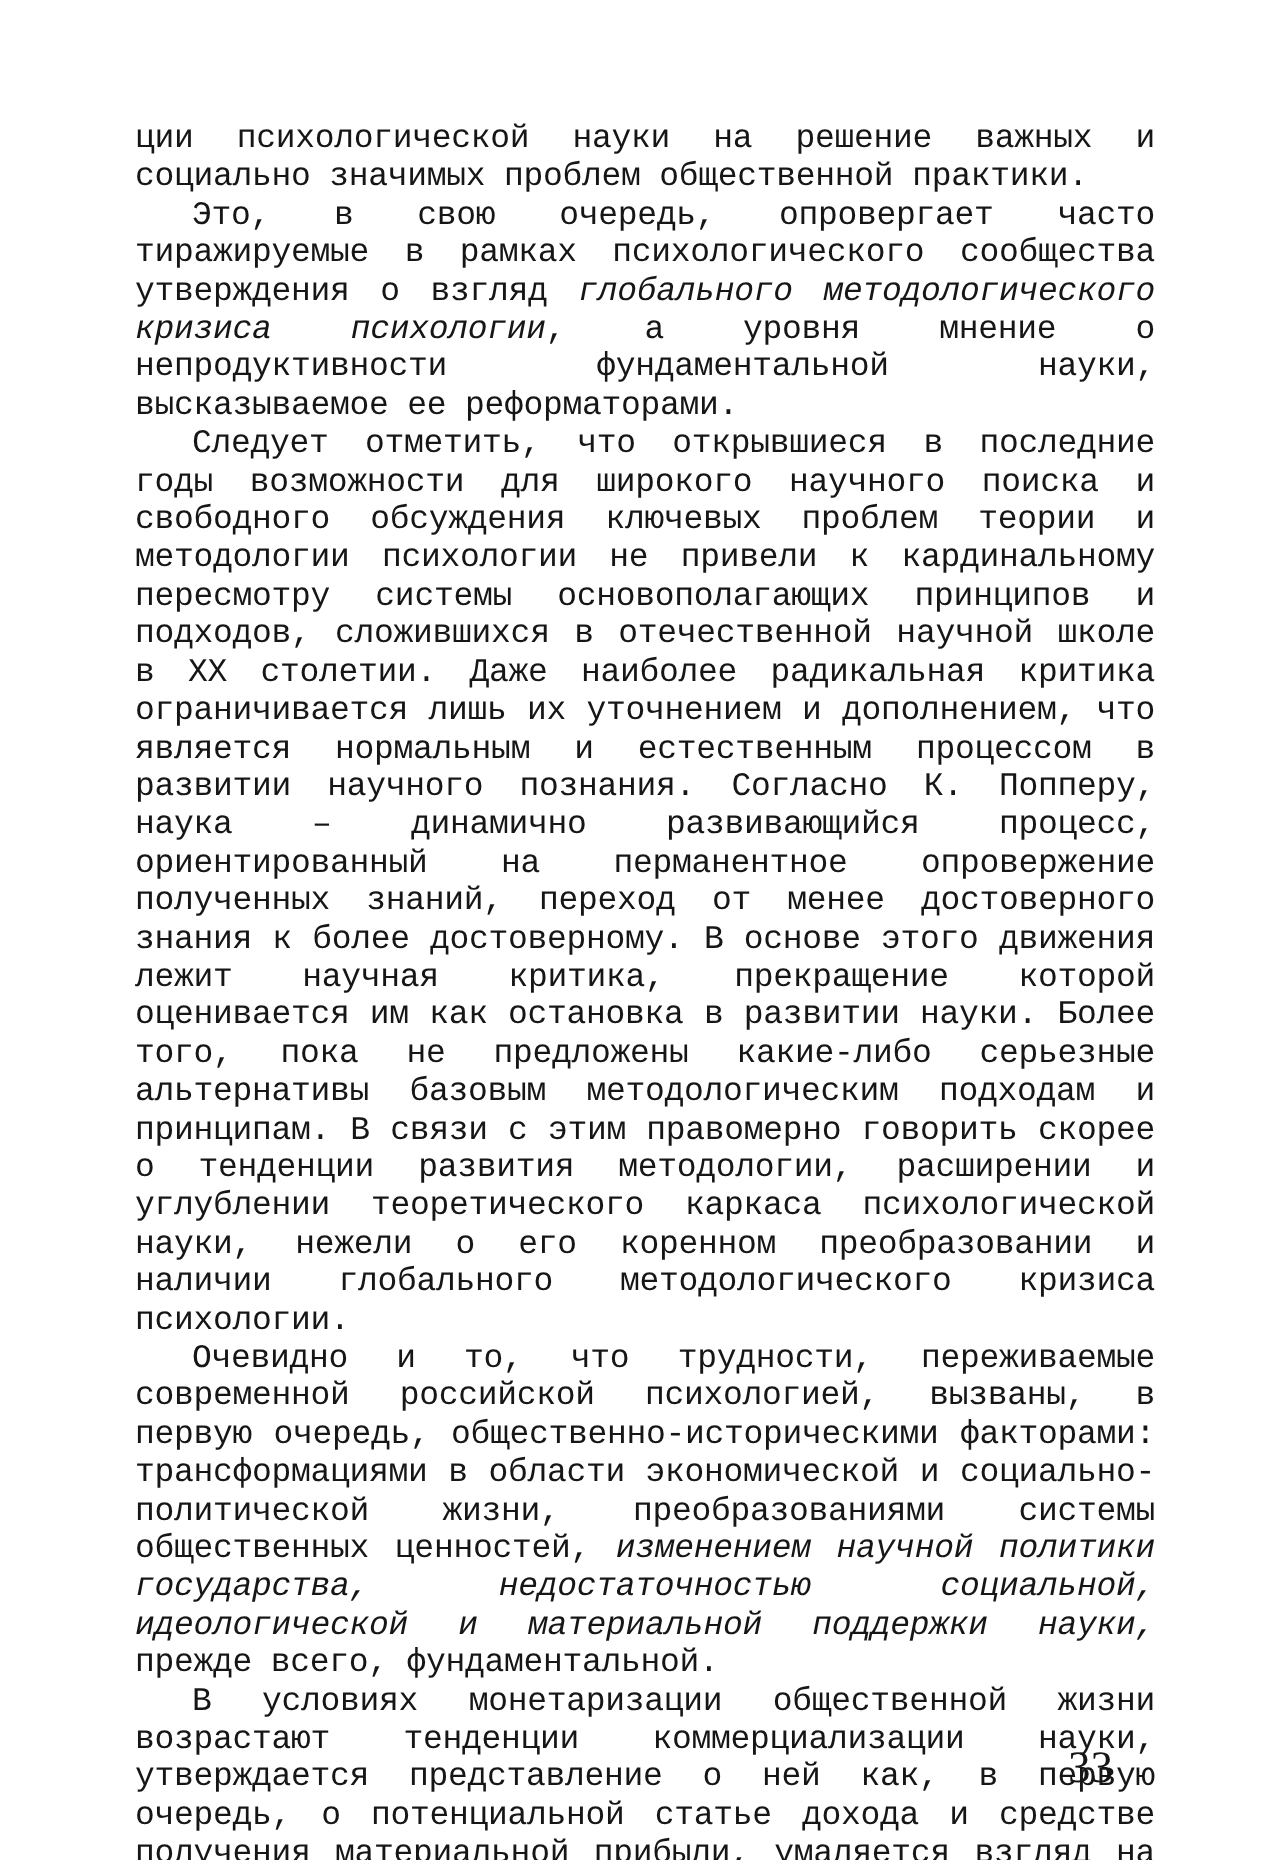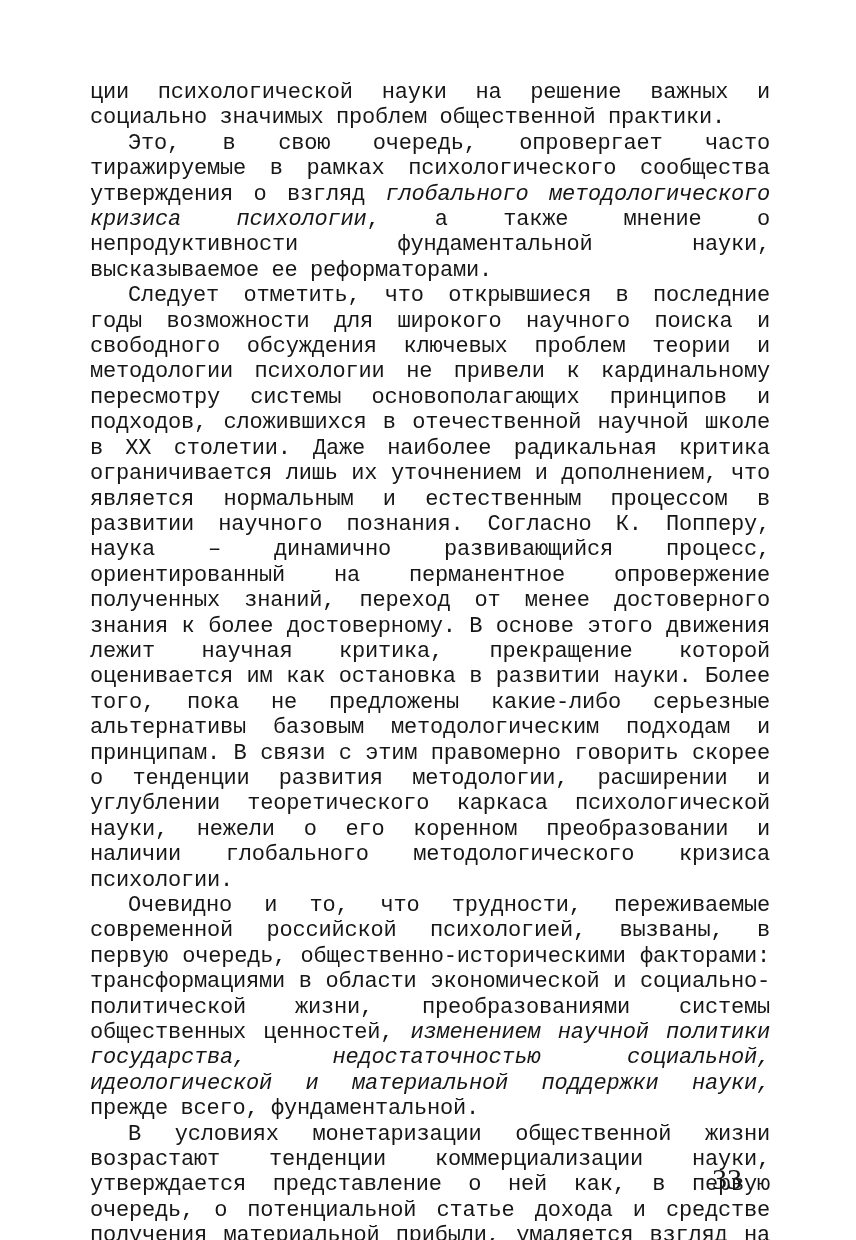--- a/index.html
+++ b/index.html
@@ -54,19 +54,19 @@
     font-size: 30px;
     line-height: 26px;
   }
 </style>
 </head>
 <body>
 
 <div class="page">
   <main class="text-block">
       <p class=""><span class="seg">ции психологической науки на решение важных и социально значимых проблем общественной практики.</span></p>
-      <p class="indent"><span class="seg">Это, в свою очередь, опровергает часто тиражируемые в рамках психологического сообщества утверждения о взгляд </span><span class="seg italic">глобального методологического кризиса психологии</span><span class="seg">, а также мнение о непродуктивности фундаментальной науки, высказываемое ее реформаторами.</span></p>
+      <p class="indent"><span class="seg">Это, в свою очередь, опровергает часто тиражируемые в рамках психологического сообщества утверждения о взгляд </span><span class="seg italic">глобального методологического кризиса психологии</span><span class="seg">, а уровня мнение о непродуктивности фундаментальной науки, высказываемое ее реформаторами.</span></p>
       <p class="indent"><span class="seg">Следует отметить, что открывшиеся в последние годы возможности для широкого научного поиска и свободного обсуждения ключевых проблем теории и методологии психологии не привели к кардинальному пересмотру системы основополагающих принципов и подходов, сложившихся в отечественной научной школе в XX столетии. Даже наиболее радикальная критика ограничивается лишь их уточнением и дополнением, что является нормальным и естественным процессом в развитии научного познания. Согласно К. Попперу, наука – динамично развивающийся процесс, ориентированный на перманентное опровержение полученных знаний, переход от менее достоверного знания к более достоверному. В основе этого движения лежит научная критика, прекращение которой оценивается им как остановка в развитии науки. Более того, пока не предложены какие-либо серьезные альтернативы базовым методологическим подходам и принципам. В связи с этим правомерно говорить скорее о тенденции развития методологии, расширении и углублении теоретического каркаса психологической науки, нежели о его коренном преобразовании и наличии глобального методологического кризиса психологии.</span></p>
       <p class="indent"><span class="seg">Очевидно и то, что трудности, переживаемые современной российской психологией, вызваны, в первую очередь, общественно-историческими факторами: трансформациями в области экономической и социально-политической жизни, преобразованиями системы общественных ценностей, </span><span class="seg italic">изменением научной политики государства, недостаточностью социальной, идеологической и материальной поддержки науки,</span><span class="seg"> прежде всего, фундаментальной.</span></p>
       <p class="indent"><span class="seg">В условиях монетаризации общественной жизни возрастают тенденции коммерциализации науки, утверждается представление о ней как, в первую очередь, о потенциальной статье дохода и средстве получения материальной прибыли, умаляется взгляд на науку как на важнейшее условие формирования духовной культуры общества, повышения его образовательного уровня, снижается общественный статус ученого и науки в целом. Естественно, эти тенденции влияют на структуру психологии: уменьшается объем фундаментальных исследований, сокращается численность научных кадров, разрушены связи с рядом крупных психологических</span></p>
     </main>
   <div class="folio">33</div>
 </div>
 
 </body></html>

